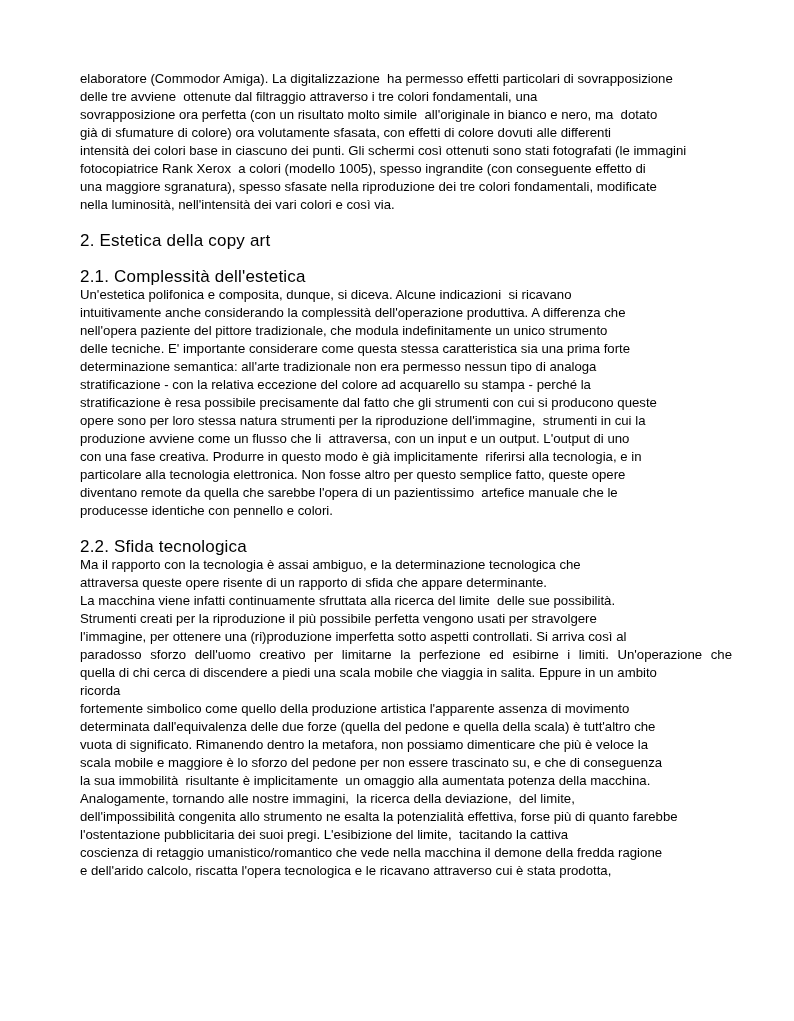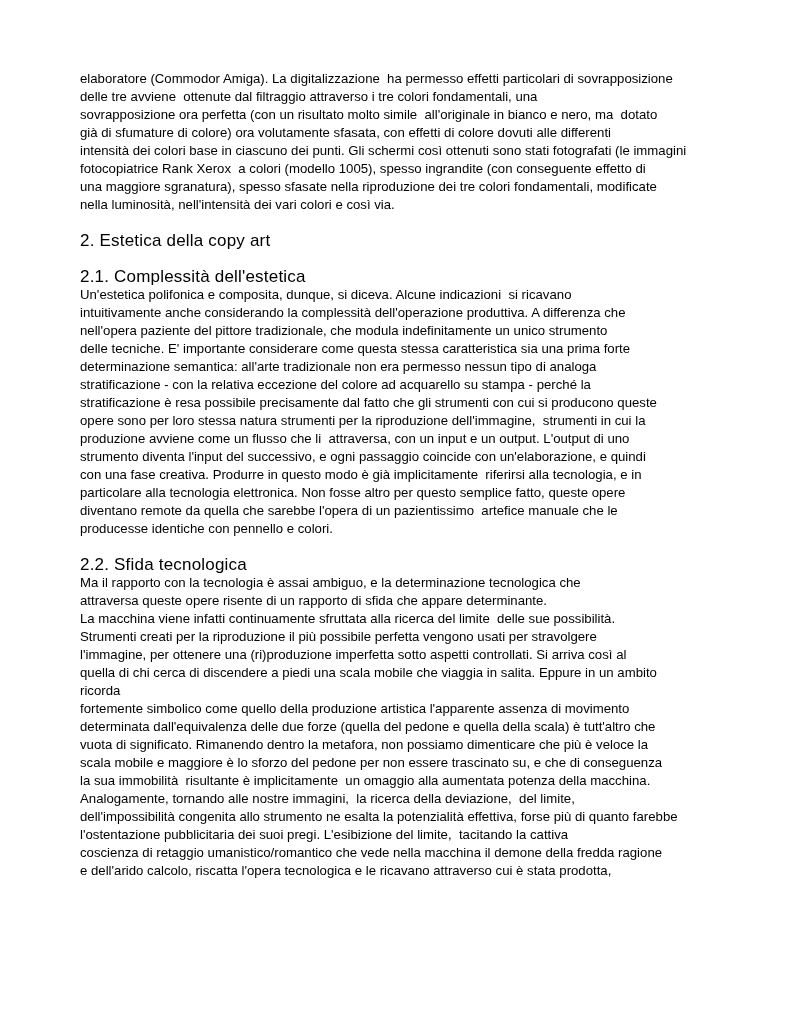--- a/index.html
+++ b/index.html
@@ -64,33 +64,33 @@
       <div class="paragraph">
         <div class="line">Un'estetica polifonica e composita, dunque, si diceva. Alcune indicazioni  si ricavano</div>
         <div class="line">intuitivamente anche considerando la complessità dell'operazione produttiva. A differenza che</div>
         <div class="line">nell'opera paziente del pittore tradizionale, che modula indefinitamente un unico strumento</div>
         <div class="line">delle tecniche. E' importante considerare come questa stessa caratteristica sia una prima forte</div>
         <div class="line">determinazione semantica: all'arte tradizionale non era permesso nessun tipo di analoga</div>
         <div class="line">stratificazione - con la relativa eccezione del colore ad acquarello su stampa - perché la</div>
         <div class="line">stratificazione è resa possibile precisamente dal fatto che gli strumenti con cui si producono queste</div>
         <div class="line">opere sono per loro stessa natura strumenti per la riproduzione dell'immagine,  strumenti in cui la</div>
         <div class="line">produzione avviene come un flusso che li  attraversa, con un input e un output. L'output di uno</div>
-        <div class="line">strumento diventa l'input del successivo, e ogni passaggio coincide con un'elaborazione, e quindi</div>
         <div class="line">con una fase creativa. Produrre in questo modo è già implicitamente  riferirsi alla tecnologia, e in</div>
         <div class="line">particolare alla tecnologia elettronica. Non fosse altro per questo semplice fatto, queste opere</div>
         <div class="line">diventano remote da quella che sarebbe l'opera di un pazientissimo  artefice manuale che le</div>
         <div class="line">producesse identiche con pennello e colori.</div>
       </div>
       <div class="heading">2.2. Sfida tecnologica</div>
       <div class="paragraph">
         <div class="line">Ma il rapporto con la tecnologia è assai ambiguo, e la determinazione tecnologica che</div>
         <div class="line">attraversa queste opere risente di un rapporto di sfida che appare determinante.</div>
         <div class="line">La macchina viene infatti continuamente sfruttata alla ricerca del limite  delle sue possibilità.</div>
         <div class="line">Strumenti creati per la riproduzione il più possibile perfetta vengono usati per stravolgere</div>
         <div class="line">l'immagine, per ottenere una (ri)produzione imperfetta sotto aspetti controllati. Si arriva così al</div>
+        <div class="line justify">paradosso sforzo dell'uomo creativo per limitarne la perfezione ed esibirne i limiti. Un'operazione che</div>
         <div class="line">quella di chi cerca di discendere a piedi una scala mobile che viaggia in salita. Eppure in un ambito</div>
         <div class="line">ricorda</div>
         <div class="line">fortemente simbolico come quello della produzione artistica l'apparente assenza di movimento</div>
         <div class="line">determinata dall'equivalenza delle due forze (quella del pedone e quella della scala) è tutt'altro che</div>
         <div class="line">vuota di significato. Rimanendo dentro la metafora, non possiamo dimenticare che più è veloce la</div>
         <div class="line">scala mobile e maggiore è lo sforzo del pedone per non essere trascinato su, e che di conseguenza</div>
         <div class="line">la sua immobilità  risultante è implicitamente  un omaggio alla aumentata potenza della macchina.</div>
         <div class="line">Analogamente, tornando alle nostre immagini,  la ricerca della deviazione,  del limite,</div>
         <div class="line">dell'impossibilità congenita allo strumento ne esalta la potenzialità effettiva, forse più di quanto farebbe</div>
         <div class="line">l'ostentazione pubblicitaria dei suoi pregi. L'esibizione del limite,  tacitando la cattiva</div>

